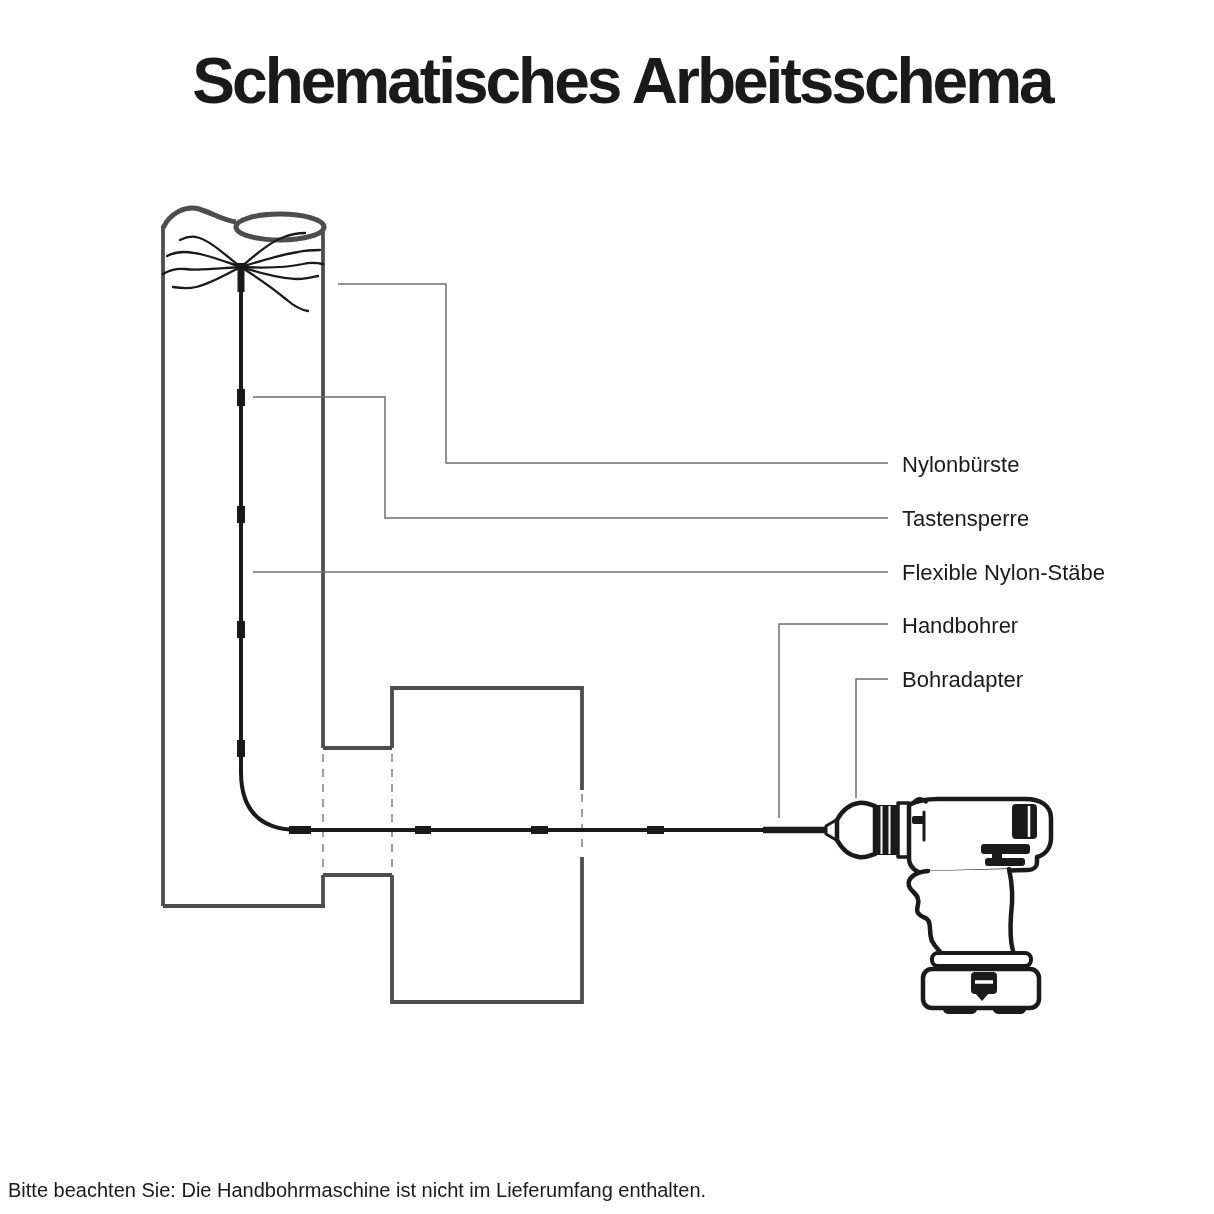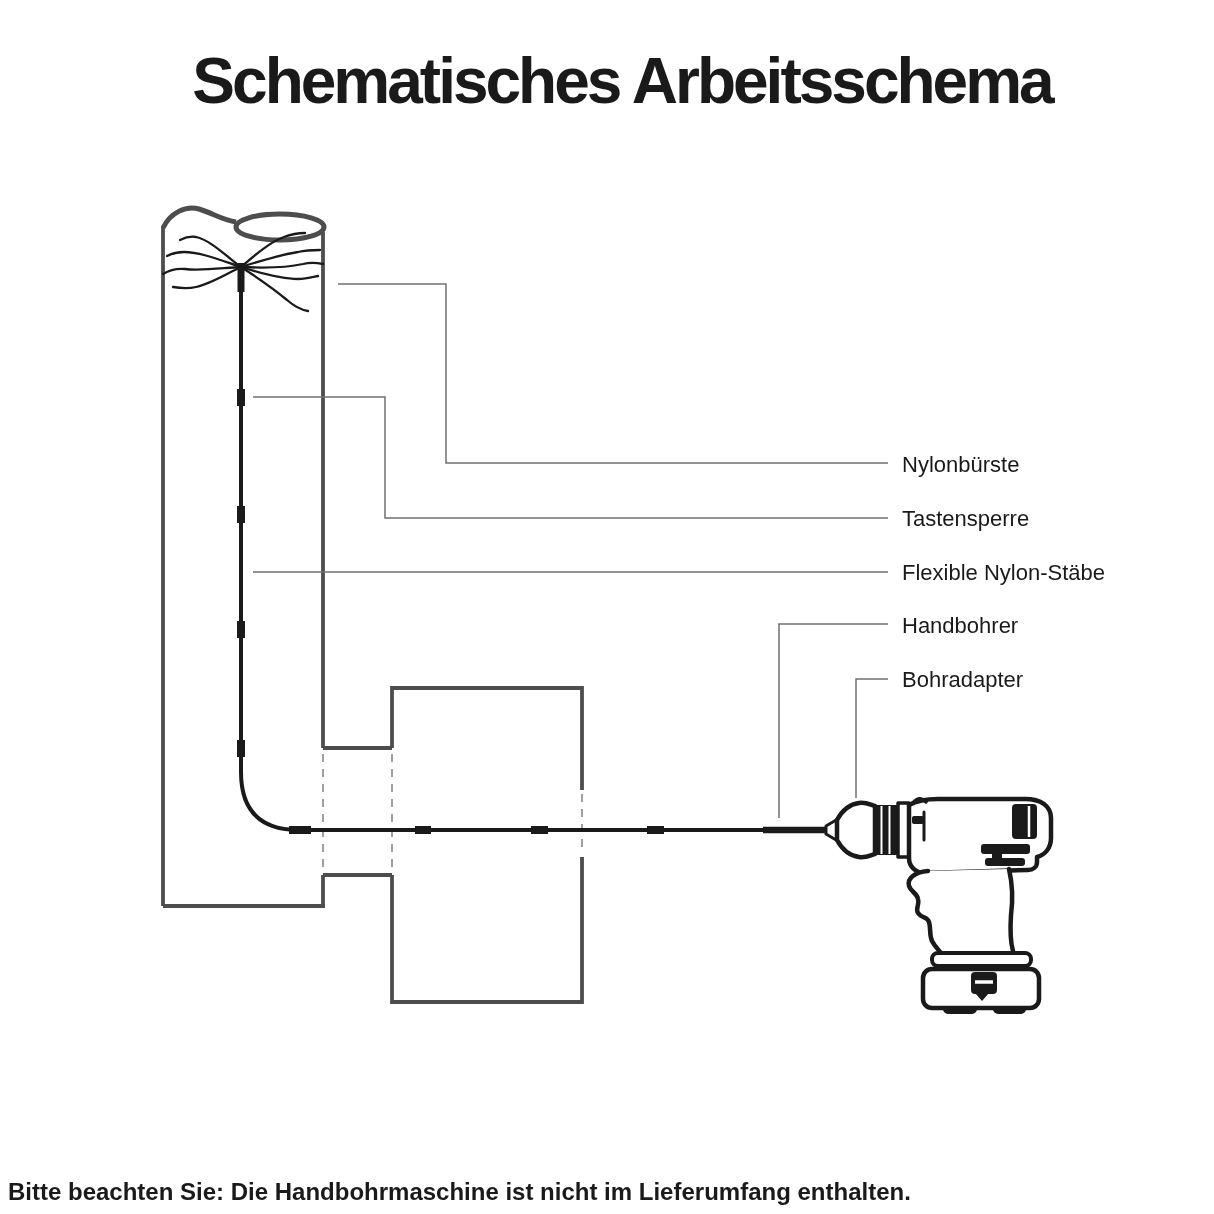--- a/index.html
+++ b/index.html
@@ -13,21 +13,21 @@
   html,body{width:1214px;height:1214px;background:var(--background,#fff);overflow:hidden;}
   body{font-family:"Liberation Sans","DejaVu Sans",sans-serif;color:var(--ink-black,#1a1a1a);position:relative;}
   .stage{position:absolute;inset:0;width:1214px;height:1214px;}
   .title{
     position:absolute;top:48px;left:15px;width:1214px;
     text-align:center;font-size:64px;font-weight:700;letter-spacing:-3px;
     color:var(--ink-black,#1a1a1a);line-height:1.05;white-space:nowrap;
   }
   .footer-note{
     position:absolute;left:8px;top:1178px;width:1100px;
-    font-size:24px;font-weight:700;color:var(--ink-black,#1a1a1a);line-height:1.2;
+    font-size:20px;font-weight:400;color:var(--ink-black,#1a1a1a);line-height:1.2;
   }
   svg.diagram{position:absolute;left:0;top:0;}
   .wall{stroke:var(--outline-gray,#4d4d4d);stroke-width:3.8;fill:none;stroke-linejoin:miter;}
   .rim{stroke:var(--outline-gray,#4d4d4d);stroke-width:5;fill:none;}
   .dash{stroke:var(--dash-gray,#8f8f8f);stroke-width:1.7;fill:none;stroke-dasharray:8 7;}
   .leader{stroke:var(--leader-gray,#707070);stroke-width:1.5;fill:none;}
   .rod{stroke:var(--ink-black,#1a1a1a);stroke-width:4;fill:none;}
   .rod-conn{stroke:var(--ink-black,#1a1a1a);stroke-width:8;fill:none;}
   .rod-ferrule{stroke:var(--ink-black,#1a1a1a);stroke-width:7;fill:none;}
   .rod-adapter{stroke:var(--ink-black,#1a1a1a);stroke-width:6.5;fill:none;}

